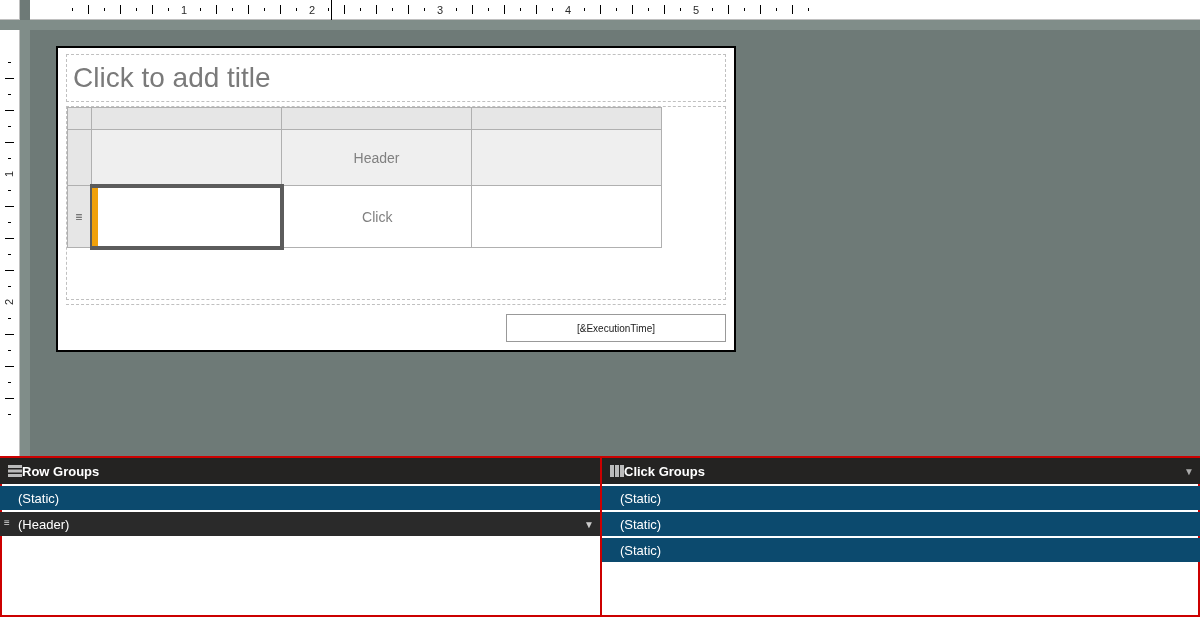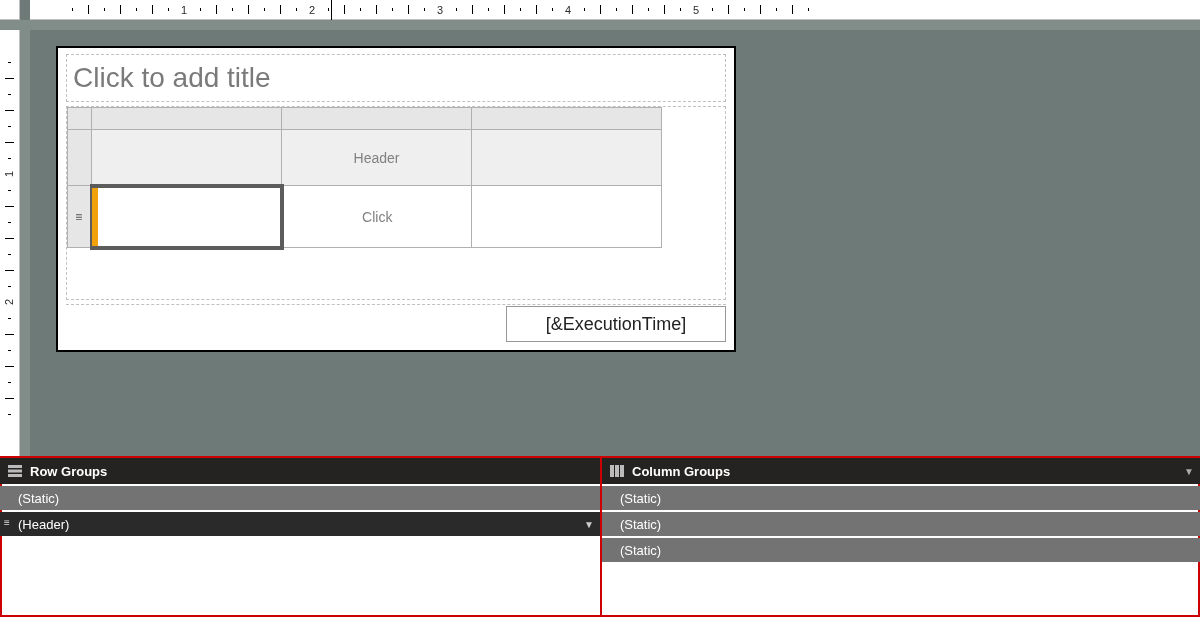--- a/index.html
+++ b/index.html
@@ -43,32 +43,32 @@
   .row-handle { width: 24px; background: #e6e6e6; }
   .row-handle.detail { font-size: 12px; color: #555; text-align: center; }
   .col-head { height: 22px; background: #e6e6e6; }
   .hdr-cell { height: 56px; background: #efefef; background-image: radial-gradient(circle, #d6d6d6 0.5px, transparent 0.5px); background-size: 4px 4px; color: #808080; font-size: 14px; text-align: center; vertical-align: middle; }
   .data-cell { height: 62px; background: #fff; color: #808080; font-size: 14px; text-align: center; vertical-align: middle; }
   .w1 { width: 190px; } .w2 { width: 190px; } .w3 { width: 190px; }
   .sel-cell { position: relative; border: 4px solid #5c5c5c !important; }
   .sel-cell::before { content: ""; position: absolute; left: -2px; top: 0; bottom: 0; width: 6px; background: #f1a10a; }
 
   .footer-area { position: relative; margin: 0 8px 6px 8px; height: 38px; border-top: 1px dashed #c0c0c0; }
-  .exec-time { position: absolute; right: 0; bottom: 0; width: 220px; height: 36px; border: 1px solid #999; display: flex; align-items: center; justify-content: center; font-size: 18px; color: #222; background: #fff; }
+  .exec-time { position: absolute; right: 0; bottom: 0; width: 220px; height: 28px; border: 1px solid #999; display: flex; align-items: center; justify-content: center; font-size: 10px; color: #222; background: #fff; }
 
   
   .groups-wrap { flex: 1 1 auto; display: flex; border-top: 2px solid #cc0000; }
   .group-col { flex: 1 1 50%; display: flex; flex-direction: column; background: #fff; }
   .group-col + .group-col { border-left: 2px solid #cc0000; }
-  .group-header { background: #242322; color: #fff; font-size: 13px; font-weight: 600; height: 26px; display: flex; align-items: center; padding: 0 8px; gap: 8px; position: relative; }
+  .group-header { background: #242322; color: #fff; font-size: 13px; font-weight: 600; height: 26px; display: flex; align-items: center; padding: 0 8px; position: relative; }
   .group-header .drop { position: absolute; right: 6px; color: #aaa; font-size: 10px; }
   .grp-icon-row, .grp-icon-col { display: inline-flex; }
   .grp-icon-row svg, .grp-icon-col svg { width: 14px; height: 12px; }
   .group-list { flex: 1 1 auto; background: #fff; padding-top: 2px; }
-  .group-item { height: 24px; display: flex; align-items: center; font-size: 13px; color: #fff; background: #737373; margin-bottom: 2px; padding-left: 18px; position: relative; }
+  .group-item { height: 24px; display: flex; align-items: center; font-size: 13px; color: #fff; background: #0c4a6e; margin-bottom: 2px; padding-left: 18px; position: relative; }
   .group-item.sel { background: #2a2a2a; }
   .group-item .handle { position: absolute; left: 4px; top: 6px; color: #ddd; font-size: 10px; line-height: 1; }
   .group-item .drop { position: absolute; right: 6px; color: #ccc; font-size: 10px; }
 </style>
 </head>
 <body>
 
 <div class="app">
 
   <div class="design-wrap">
@@ -243,21 +243,21 @@
 
     <div class="group-col">
       <div class="group-header">
         <span class="grp-icon-col">
           <svg viewBox="0 0 14 12">
               <rect x="0" y="0" width="4" height="12" fill="#bbb"></rect>
               <rect x="5" y="0" width="4" height="12" fill="#bbb"></rect>
               <rect x="10" y="0" width="4" height="12" fill="#bbb"></rect>
             </svg>
         </span>
-        <span>Column Groups</span>
+        <span>Click Groups</span>
         <span class="drop">▼</span>
       </div>
       <div class="group-list" id="col-list">
           <div class="group-item">
             <span>(Static)</span>
           </div>
           <div class="group-item">
             <span>(Static)</span>
           </div>
           <div class="group-item">

